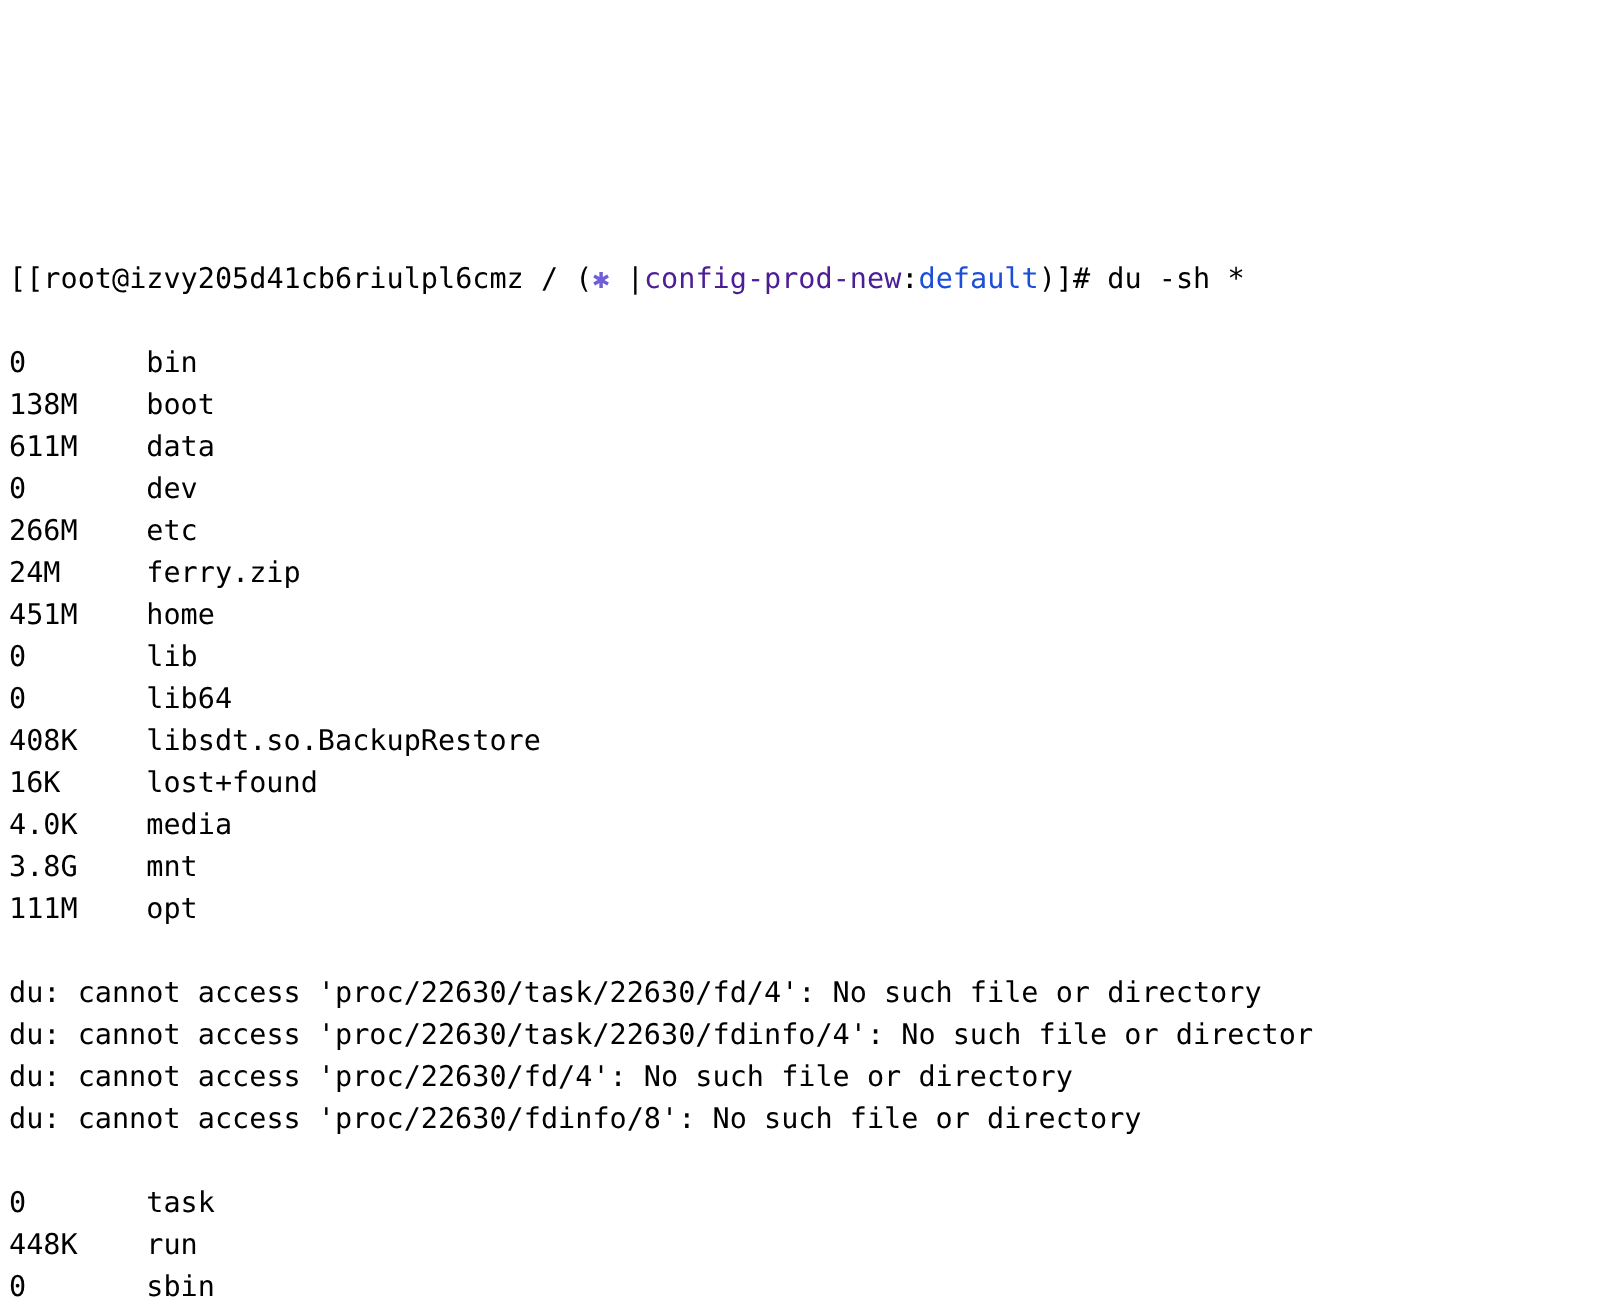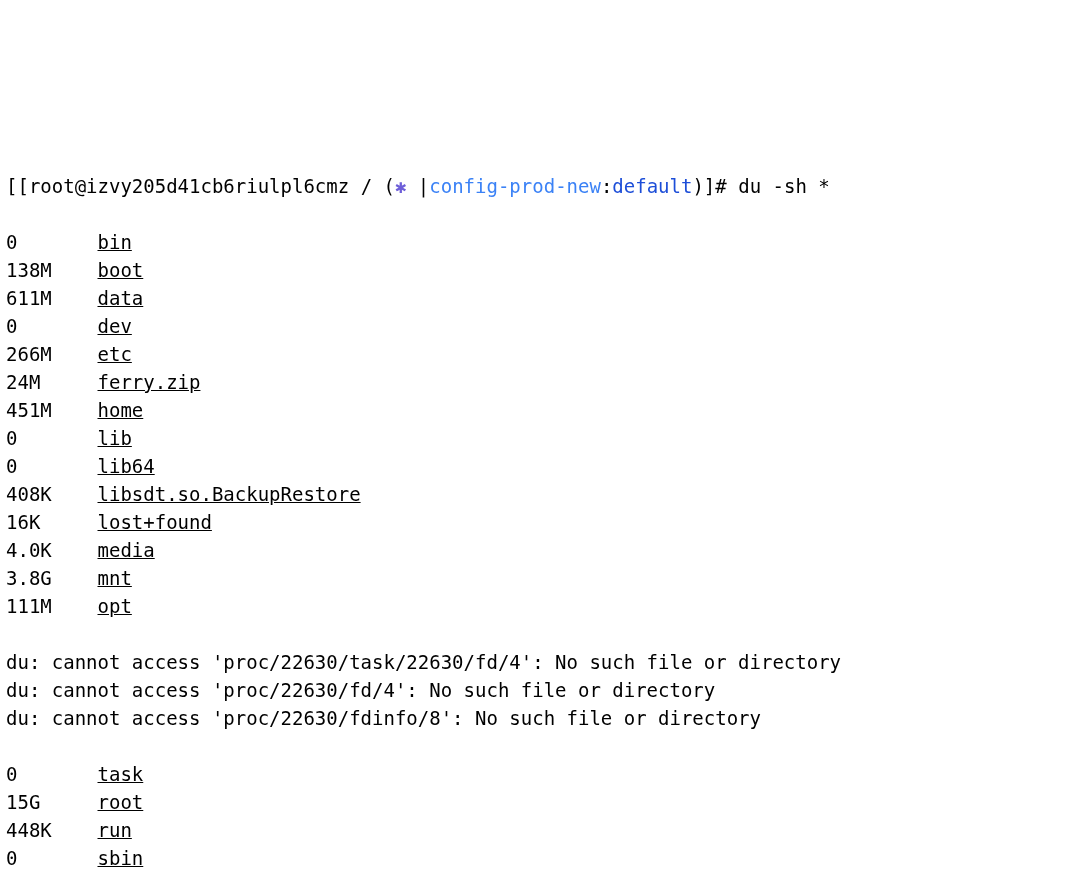--- a/index.html
+++ b/index.html
@@ -14,33 +14,33 @@
   }
   .term {
     padding: 4px 6px;
     width: 1070px;
     height: 874px;
     overflow: hidden;
     box-sizing: border-box;
   }
   .row { display: block; }
   .size-col { display: inline-block; width: 8ch; }
-  .name-col { display: inline-block; text-decoration: underline; }
+  .name-col { display: inline-block; }
   .p-star   { color: #6e5fd9; }  
-  .p-red    { color: #3b82f6; text-align: right; }  
+  .p-red    { color: #4c1d95; text-align: right; }  
   .p-cyan   { color: #1d4ed8; }  
   .p-plain  { color: #000000; }
 </style>
 </head>
 <body>
 
 
 
 <div class="term">
 <span class="row"><span class="p-plain">[[</span><span class="p-plain">root@izvy205d41cb6riulpl6cmz</span><span class="p-plain"> / (</span><span class="p-star">✱</span><span class="p-plain"> |</span><span class="p-red">config-prod-new</span><span class="p-plain">:</span><span class="p-cyan">default</span><span class="p-plain">)]# </span><span class="p-plain">du -sh *</span></span>
 <div id="listing1"><span class="row"><span class="size-col">0</span><span class="name-col">bin</span></span><span class="row"><span class="size-col">138M</span><span class="name-col">boot</span></span><span class="row"><span class="size-col">611M</span><span class="name-col">data</span></span><span class="row"><span class="size-col">0</span><span class="name-col">dev</span></span><span class="row"><span class="size-col">266M</span><span class="name-col">etc</span></span><span class="row"><span class="size-col">24M</span><span class="name-col">ferry.zip</span></span><span class="row"><span class="size-col">451M</span><span class="name-col">home</span></span><span class="row"><span class="size-col">0</span><span class="name-col">lib</span></span><span class="row"><span class="size-col">0</span><span class="name-col">lib64</span></span><span class="row"><span class="size-col">408K</span><span class="name-col">libsdt.so.BackupRestore</span></span><span class="row"><span class="size-col">16K</span><span class="name-col">lost+found</span></span><span class="row"><span class="size-col">4.0K</span><span class="name-col">media</span></span><span class="row"><span class="size-col">3.8G</span><span class="name-col">mnt</span></span><span class="row"><span class="size-col">111M</span><span class="name-col">opt</span></span></div>
-<div id="errors"><span class="row">du: cannot access 'proc/22630/task/22630/fd/4': No such file or directory</span><span class="row">du: cannot access 'proc/22630/fd/4': No such file or directory</span><span class="row">du: cannot access 'proc/22630/fdinfo/8': No such file or directory</span></div>
-<div id="listing2"><span class="row"><span class="size-col">0</span><span class="name-col">task</span></span><span class="row"><span class="size-col">15G</span><span class="name-col">root</span></span><span class="row"><span class="size-col">448K</span><span class="name-col">run</span></span><span class="row"><span class="size-col">0</span><span class="name-col">sbin</span></span></div>
+<div id="errors"><span class="row">du: cannot access 'proc/22630/task/22630/fd/4': No such file or directory</span><span class="row">du: cannot access 'proc/22630/task/22630/fdinfo/4': No such file or director</span><span class="row">du: cannot access 'proc/22630/fd/4': No such file or directory</span><span class="row">du: cannot access 'proc/22630/fdinfo/8': No such file or directory</span></div>
+<div id="listing2"><span class="row"><span class="size-col">0</span><span class="name-col">task</span></span><span class="row"><span class="size-col">448K</span><span class="name-col">run</span></span><span class="row"><span class="size-col">0</span><span class="name-col">sbin</span></span></div>
 
 </div>
 
 
 
 
 </body></html>

